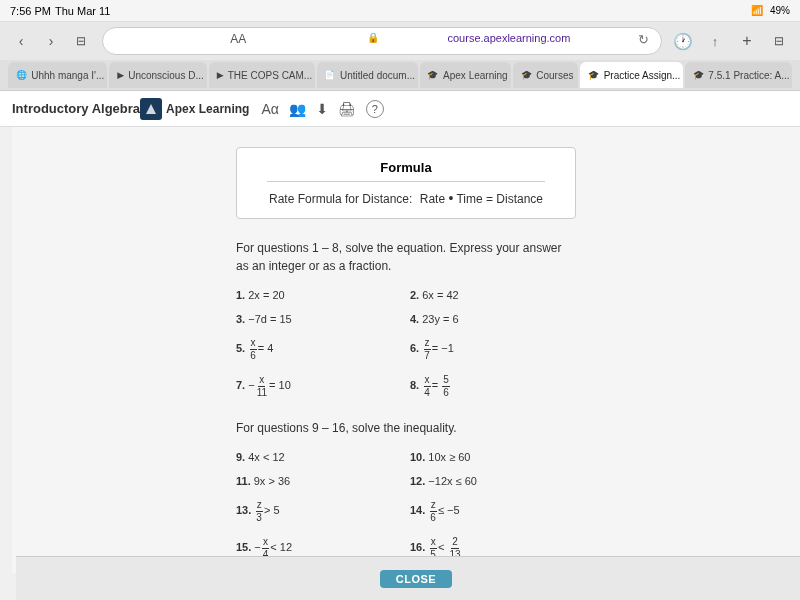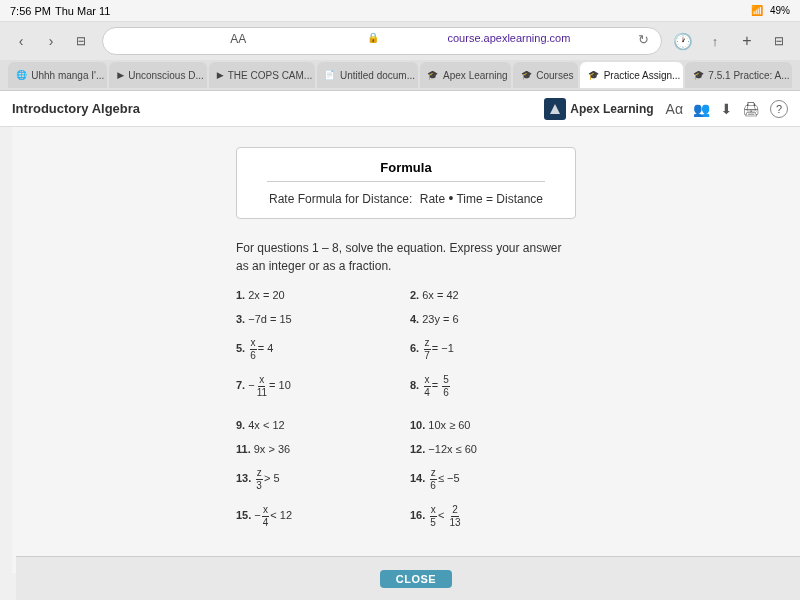--- a/index.html
+++ b/index.html
@@ -99,21 +99,20 @@
       background: white;
       color: #222;
     }
     .tab-favicon { font-size: 9px; flex-shrink: 0; }
 
     
     .page-header {
       background: white;
       display: flex;
       align-items: center;
-      justify-content: space-between;
       padding: 6px 12px;
       border-bottom: 1px solid #ddd;
       height: 36px;
     }
     .page-title { font-size: 13px; font-weight: 600; color: #333; }
     .header-right {
       display: flex; align-items: center; gap: 12px;
     }
     .apex-logo {
       display: flex; align-items: center; gap: 4px;
@@ -386,20 +385,21 @@
           <span class="fraction-num">x</span>
               <span class="fraction-den">4</span>
         </span>=
         <span class="fraction-inline">
           <span class="fraction-num">5</span>
               <span class="fraction-den">6</span>
         </span></span>
       </div>
     </div>
 
+    <div class="instructions">For questions 9 – 16, solve the inequality.</div>
 
     <div class="problems-grid">
       <div class="problem-item">
         <span><span class="problem-number">9.</span>
         <span class="problem-equation"> 4x &lt; 12</span></span>
       </div>
       <div class="problem-item">
         <span><span class="problem-number">10.</span>
         <span class="problem-equation"> 10x ≥ 60</span></span>
       </div>

